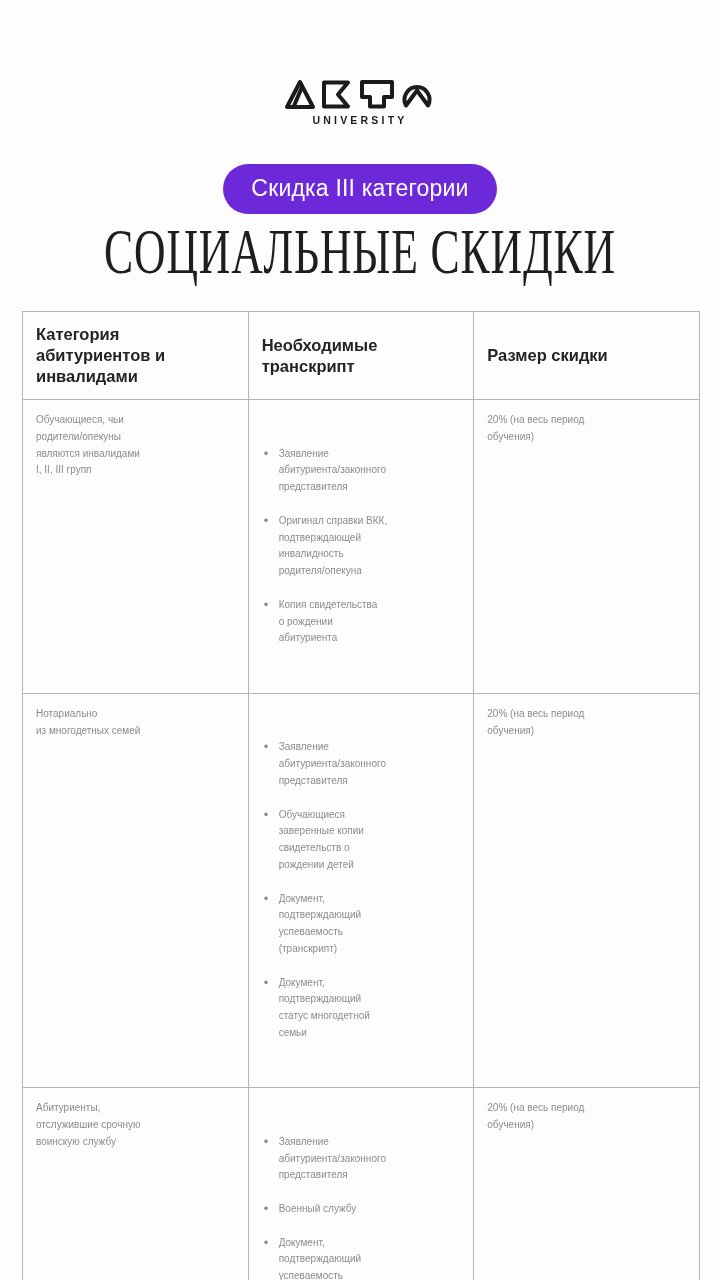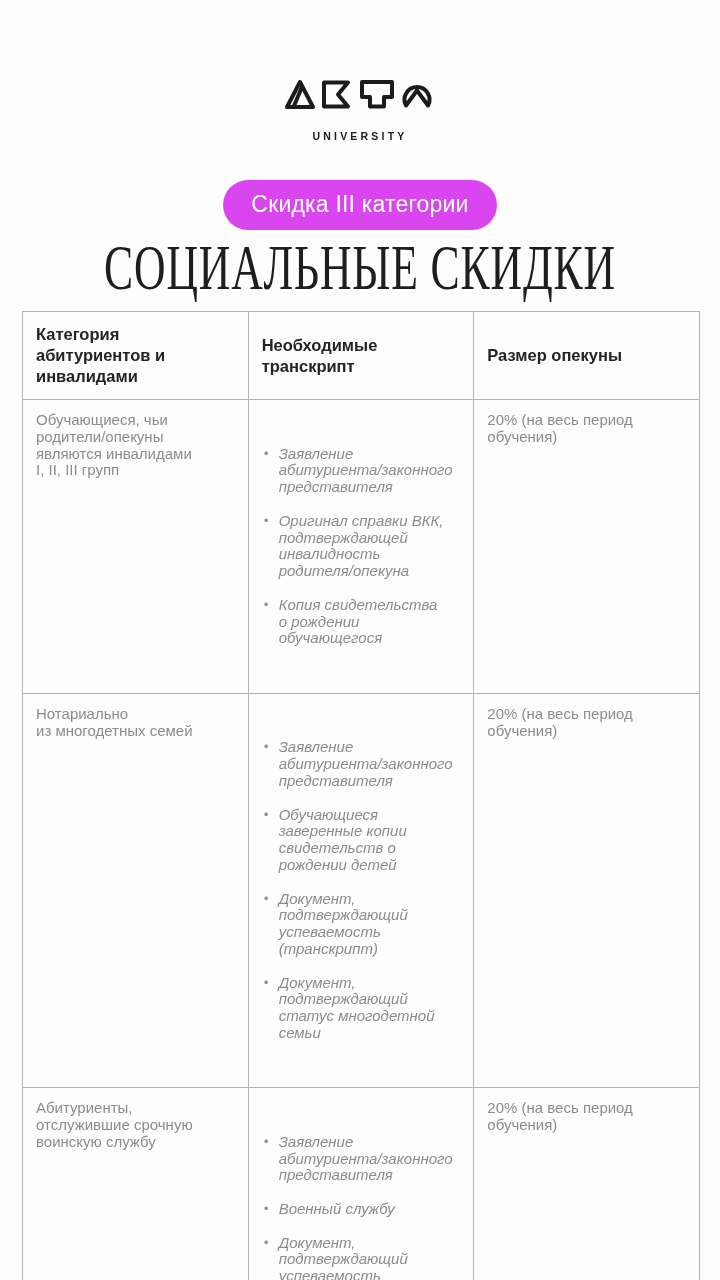--- a/index.html
+++ b/index.html
@@ -9,30 +9,30 @@
     font-family:"Liberation Sans", sans-serif;
     color:#2b2829;
     overflow:hidden;
   }
   .page{width:720px;height:1280px;position:relative;}
 
   
   .brand{padding-top:78px;text-align:center;}
   .brand svg{display:block;margin:0 auto;}
   .brand-caption{
-    margin-top:20px;
+    margin-top:4px;
     font-size:10.5px;font-weight:700;letter-spacing:3.2px;
     color:#1c1c1c;text-align:center;
   }
 
   
   .badge-wrap{margin-top:38px;text-align:center;}
   .badge{
     display:inline-block;
-    background:#d946ef;color:#ffffff;
+    background:#6d28d9;color:#ffffff;
     font-size:23px;font-weight:500;letter-spacing:.2px;
     padding:11px 28px 12px 28px;border-radius:25px;
   }
 
   
   .title{
     margin:8px 0 0 0;
     text-align:center;
     font-family:"Liberation Serif", serif;
     font-weight:400;
@@ -60,34 +60,33 @@
   }
   .tbl thead tr{height:86px;}
   .tbl th{
     vertical-align:middle;
     font-size:16.5px;font-weight:700;line-height:21px;
     color:#262324;
     white-space:pre-line;
   }
   .tbl td{
     vertical-align:top;
-    font-size:15px;line-height:16.8px;
+    font-size:10px;line-height:16.8px;
     color:#8c8c8c;
     white-space:pre-line;
   }
   tr.row-0{height:193px;}
   tr.row-1{height:275px;}
   tr.row-2{height:165px;}
 
   .docs ul{margin:0;padding:0;list-style:none;}
   .docs li{
     position:relative;
     padding-left:17px;
     white-space:pre-line;
-    font-style:italic;
   }
   .docs li::before{
     content:"\2022";
     position:absolute;left:2px;top:0;
     color:#8c8c8c;
     font-size:13px;line-height:16.8px;
   }
 </style>
 </head>
 <body>
@@ -117,41 +116,41 @@
         <col>
         <col>
       </colgroup>
     <thead>
       <tr>
         <th>Категория
 абитуриентов и
 инвалидами</th>
         <th>Необходимые
 транскрипт</th>
-        <th>Размер опекуны</th>
+        <th>Размер скидки</th>
       </tr>
     </thead>
     <tbody>
       <tr class="row-0">
         <td class="cat">Обучающиеся, чьи
 родители/опекуны
 являются инвалидами
 I, II, III групп</td>
         <td class="docs">
           <ul>
             <li>Заявление
 абитуриента/законного
 представителя</li>
             <li>Оригинал справки ВКК,
 подтверждающей
 инвалидность
 родителя/опекуна</li>
             <li>Копия свидетельства
 о рождении
-обучающегося</li>
+абитуриента</li>
           </ul>
         </td>
         <td class="disc">20% (на весь период
 обучения)</td>
       </tr>
 
       <tr class="row-1">
         <td class="cat">Нотариально
 из многодетных семей</td>
         <td class="docs">

